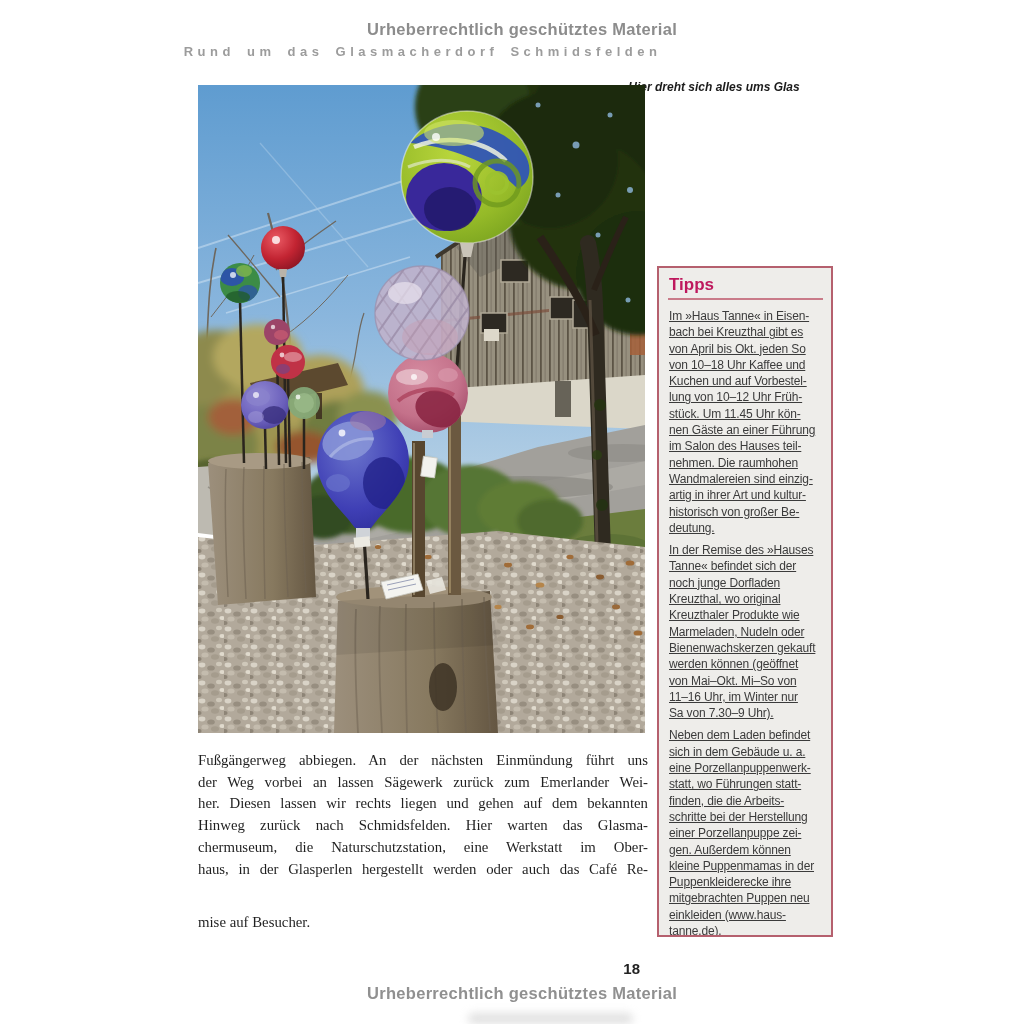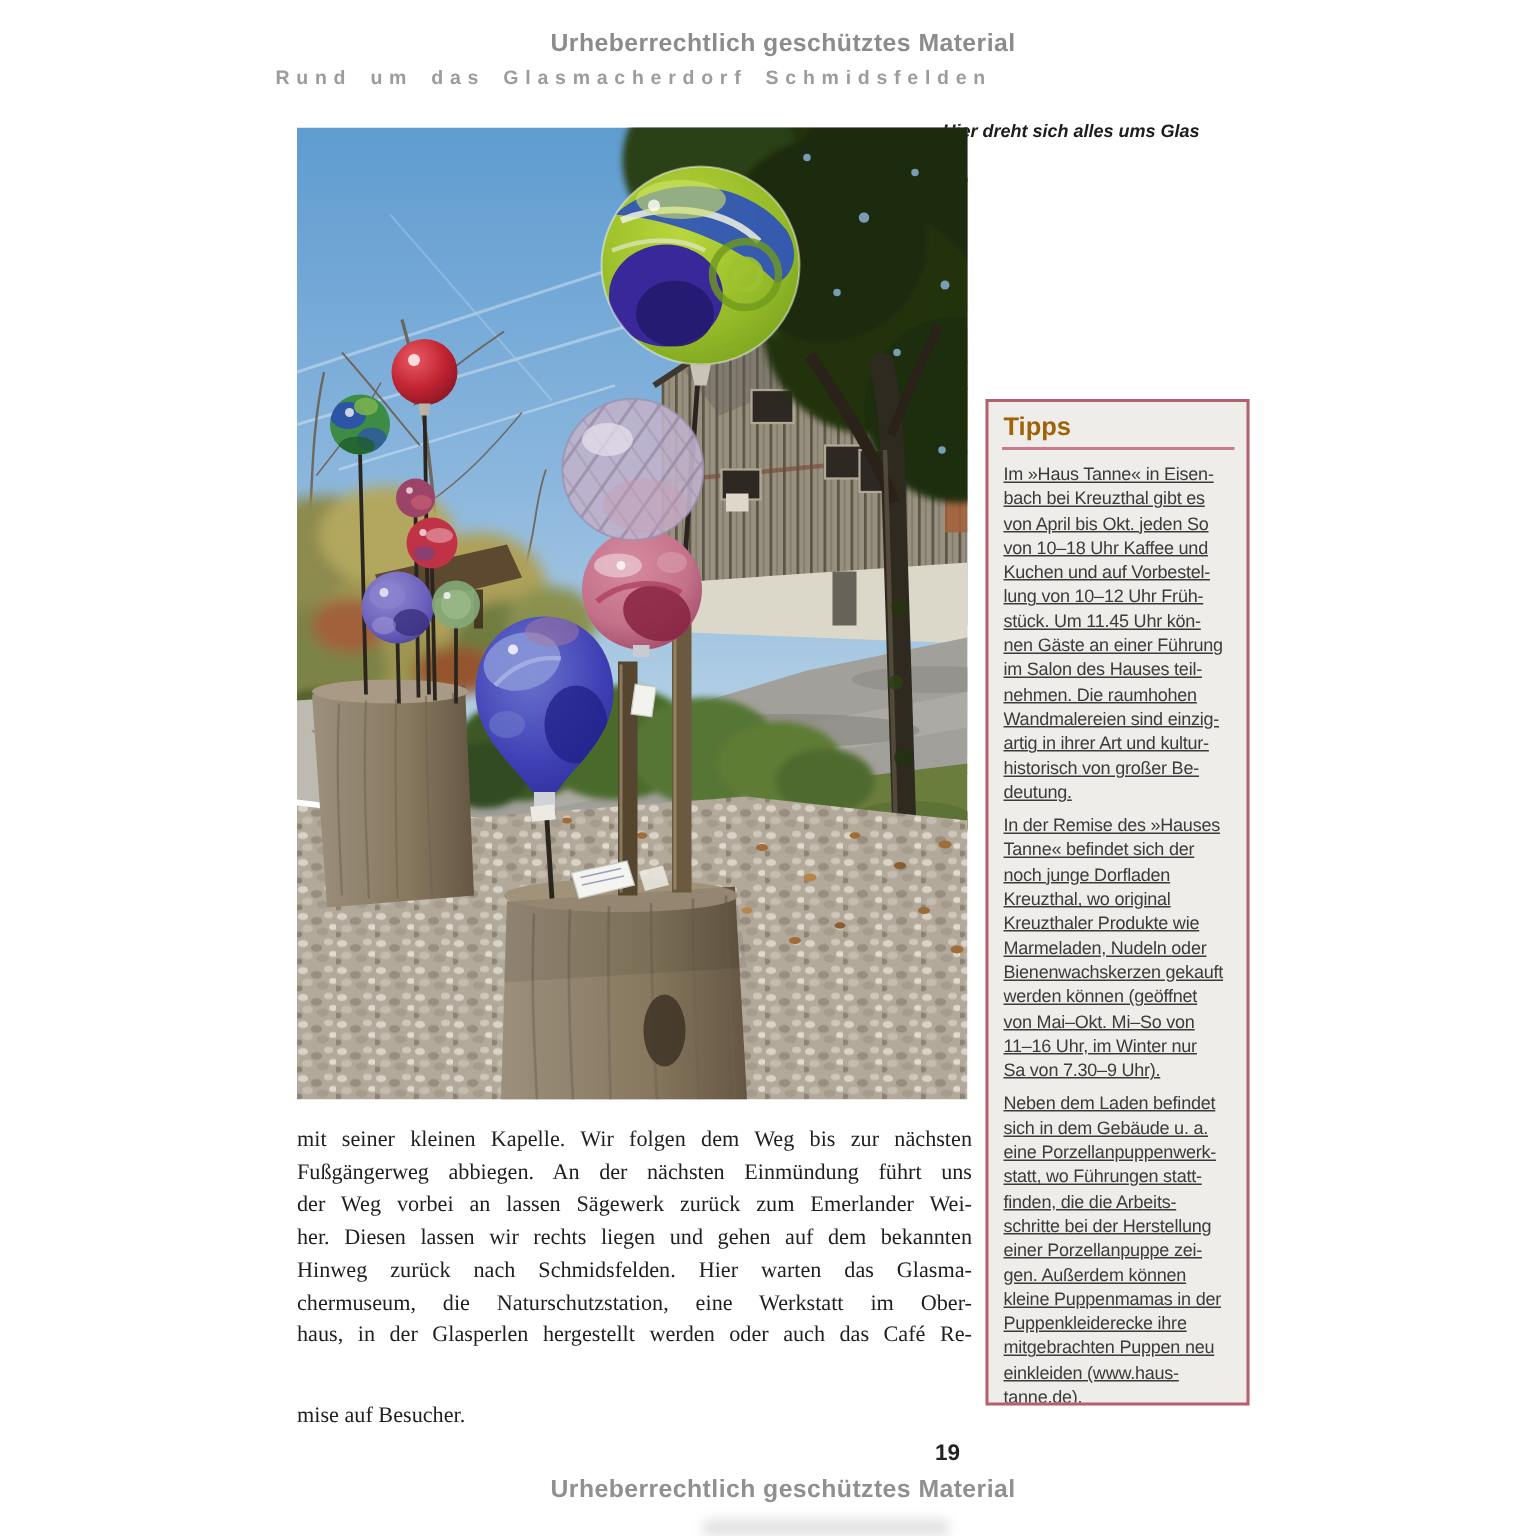--- a/index.html
+++ b/index.html
@@ -23,21 +23,21 @@
     color:#1c1c1c;
   }
   .photo { position:absolute; left:198px; top:85px; width:447px; height:648px; margin:0; }
   .photo svg { display:block; }
   .tips-box {
     position:absolute; left:657px; top:266px; width:176px; height:671px;
     box-sizing:border-box; border:2px solid #b5606e; background:#eeedea;
     padding:7px 8px 8px 9px; overflow:hidden;
   }
   .tips-title {
-    margin:0 0 0 1px; font-size:17px; font-weight:bold; color:#a16207; line-height:20px;
+    margin:0 0 0 1px; font-size:17px; font-weight:bold; color:#be185d; line-height:20px;
   }
   .tips-rule { height:2px; background:#c97b89; margin:3px 0 8px 0; }
   .tips-par {
     margin:0 0 6px 1px; font-size:12px; line-height:16.3px; color:#3b3b3b;
     letter-spacing:-0.15px; white-space:pre-line;text-decoration:underline;
   }
   .body-text {
     position:absolute; left:198px; top:750px; width:450px;
     font-family:"Liberation Serif", serif; font-size:14.8px; line-height:21.7px;
     color:#1f1f1f;
@@ -496,27 +496,26 @@
 einer Porzellanpuppe zei-
 gen. Außerdem können
 kleine Puppenmamas in der
 Puppenkleiderecke ihre
 mitgebrachten Puppen neu
 einkleiden (www.haus-
 tanne.de).</p>
   </aside>
 
   <div class="body-text">
-      <div class="jline">mit seiner kleinen Kapelle. Wir folgen dem Weg bis zur nächsten</div>
       <div class="jline">Fußgängerweg abbiegen. An der nächsten Einmündung führt uns</div>
       <div class="jline">der Weg vorbei an lassen Sägewerk zurück zum Emerlander Wei-</div>
       <div class="jline">her. Diesen lassen wir rechts liegen und gehen auf dem bekannten</div>
       <div class="jline">Hinweg zurück nach Schmidsfelden. Hier warten das Glasma-</div>
       <div class="jline">chermuseum, die Naturschutzstation, eine Werkstatt im Ober-</div>
       <div class="jline">haus, in der Glasperlen hergestellt werden oder auch das Café Re-</div>
       <div class="jline">mise auf Besucher.</div>
     </div>
 
-  <div class="page-number">19</div>
+  <div class="page-number">18</div>
   <div class="copyright-bottom">Urheberrechtlich geschütztes Material</div>
   <div class="scan-artifact"></div>
 
 </div>
 
 </body></html>

